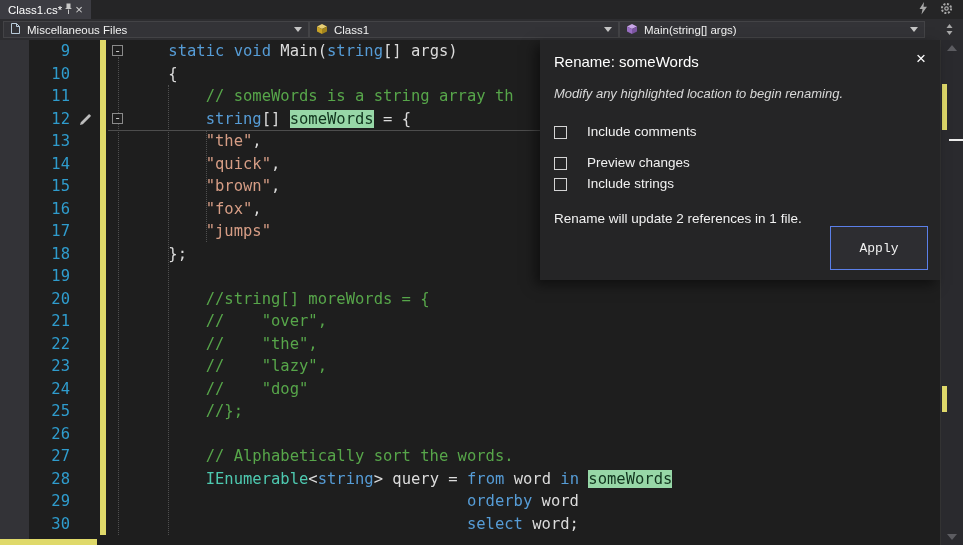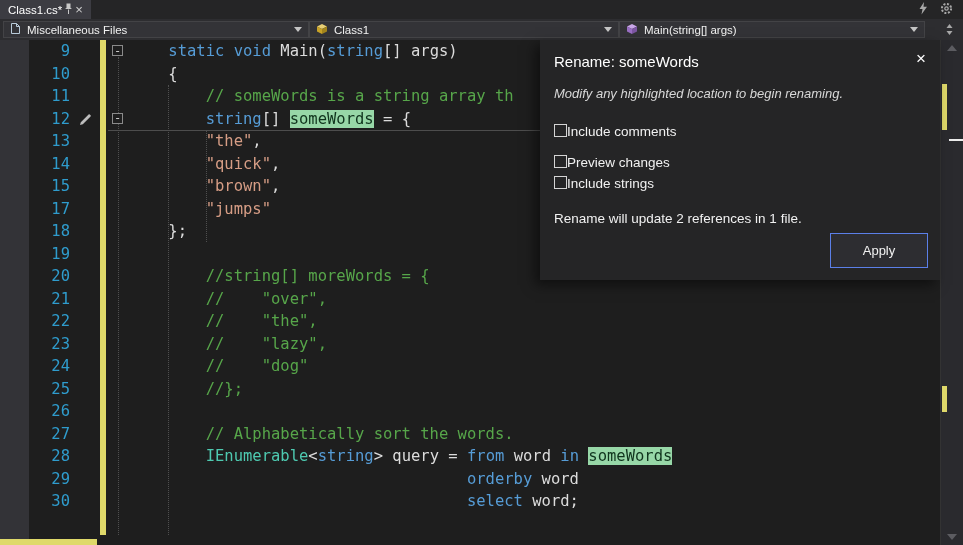--- a/index.html
+++ b/index.html
@@ -52,26 +52,26 @@
   .sb-arrow{position:absolute;left:6px;width:0;height:0;border-left:5px solid transparent;border-right:5px solid transparent}
   .sb-arrow.up{top:5px;border-bottom:6px solid #5c5c61}
   .sb-arrow.down{bottom:5px;border-top:6px solid #5c5c61}
 
   
   .dialog{position:absolute;left:540px;top:40px;width:400px;height:240px;background:#252526;z-index:10;
           box-shadow:-5px 5px 12px rgba(0,0,0,.5);padding:13px 12px 12px 14px;display:flex;flex-direction:column;color:#f1f1f1}
   .dlg-title{font-size:15px;font-weight:normal;color:#ffffff}
   .dlg-close{position:absolute;top:10px;right:14px;font-size:17px;color:#ffffff;line-height:1}
   .dlg-sub{font-style:italic;font-size:13px;color:#d8d8d8;margin-top:16px}
-  .cbrow{display:flex;align-items:flex-start;gap:0;font-size:13.5px}
+  .cbrow{display:flex;align-items:flex-end;gap:20px;font-size:13.5px}
   .cb1{margin-top:23px}.cb2{margin-top:6px}.cb3{margin-top:16px}
   .cb{width:13px;height:13px;border:1px solid #d4d4d4;background:#252526;flex:none}
   .dlg-info{font-size:13.5px;margin-top:20px}
   .dlg-actions{margin-top:auto;display:flex;justify-content:flex-end}
-  .apply{width:98px;height:35px;background:#2d2d31;border:1px solid #5b7fe8;color:#f1f1f1;font-size:13px;font-family:Liberation Sans, sans-serif}
+  .apply{width:98px;height:44px;background:#2d2d31;border:1px solid #5b7fe8;color:#f1f1f1;font-size:13px;font-family:Liberation Mono, monospace}
 </style>
 </head>
 <body>
 
 <div id="app">
 
   <div class="tabbar">
     <div class="tab">
       <span>Class1.cs*</span>
       <span>
@@ -147,20 +147,21 @@
     <div class="code-lines">
         <div class="crow"><span class="c-bp"></span><span class="c-num">9</span><span class="c-gap"></span><span class="c-bar"></span><span class="c-out"><span class="fold">-</span></span><span class="c-code"><span class="tk-pl">    </span><span class="tk-kw">static</span><span class="tk-pl"> </span><span class="tk-kw">void</span><span class="tk-pl"> Main(</span><span class="tk-kw">string</span><span class="tk-pl">[] args)</span></span></div>
         <div class="crow"><span class="c-bp"></span><span class="c-num">10</span><span class="c-gap"></span><span class="c-bar"></span><span class="c-out"></span><span class="c-code"><span class="tk-pl">    {</span></span></div>
         <div class="crow"><span class="c-bp"></span><span class="c-num">11</span><span class="c-gap"></span><span class="c-bar"></span><span class="c-out"></span><span class="c-code"><span class="tk-pl">        </span><span class="tk-cm">// someWords is a string array th</span></span></div>
         <div class="crow"><span class="c-bp"></span><span class="c-num">12</span><span class="c-gap"><svg width="13" height="13" viewBox="0 0 13 13">
               <path fill="#bdbdbd" d="M1 12 L1.8 9.2 L9.6 1.4 C9.9 1.1 10.4 1.1 10.7 1.4 L11.6 2.3 C11.9 2.6 11.9 3.1 11.6 3.4 L3.8 11.2 Z"></path>
             </svg></span><span class="c-bar"></span><span class="c-out"><span class="fold">-</span></span><span class="c-code"><span class="tk-pl">        </span><span class="tk-kw">string</span><span class="tk-pl">[] </span><span class="tk-hl">someWords</span><span class="tk-pl"> = {</span></span></div>
         <div class="crow"><span class="c-bp"></span><span class="c-num">13</span><span class="c-gap"></span><span class="c-bar"></span><span class="c-out"></span><span class="c-code"><span class="tk-pl">        </span><span class="tk-st">"the"</span><span class="tk-pl">,</span></span></div>
         <div class="crow"><span class="c-bp"></span><span class="c-num">14</span><span class="c-gap"></span><span class="c-bar"></span><span class="c-out"></span><span class="c-code"><span class="tk-pl">        </span><span class="tk-st">"quick"</span><span class="tk-pl">,</span></span></div>
         <div class="crow"><span class="c-bp"></span><span class="c-num">15</span><span class="c-gap"></span><span class="c-bar"></span><span class="c-out"></span><span class="c-code"><span class="tk-pl">        </span><span class="tk-st">"brown"</span><span class="tk-pl">,</span></span></div>
+        <div class="crow"><span class="c-bp"></span><span class="c-num">16</span><span class="c-gap"></span><span class="c-bar"></span><span class="c-out"></span><span class="c-code"><span class="tk-pl">        </span><span class="tk-st">"fox"</span><span class="tk-pl">,</span></span></div>
         <div class="crow"><span class="c-bp"></span><span class="c-num">17</span><span class="c-gap"></span><span class="c-bar"></span><span class="c-out"></span><span class="c-code"><span class="tk-pl">        </span><span class="tk-st">"jumps"</span></span></div>
         <div class="crow"><span class="c-bp"></span><span class="c-num">18</span><span class="c-gap"></span><span class="c-bar"></span><span class="c-out"></span><span class="c-code"><span class="tk-pl">    };</span></span></div>
         <div class="crow"><span class="c-bp"></span><span class="c-num">19</span><span class="c-gap"></span><span class="c-bar"></span><span class="c-out"></span><span class="c-code"></span></div>
         <div class="crow"><span class="c-bp"></span><span class="c-num">20</span><span class="c-gap"></span><span class="c-bar"></span><span class="c-out"></span><span class="c-code"><span class="tk-pl">        </span><span class="tk-cm">//string[] moreWords = {</span></span></div>
         <div class="crow"><span class="c-bp"></span><span class="c-num">21</span><span class="c-gap"></span><span class="c-bar"></span><span class="c-out"></span><span class="c-code"><span class="tk-pl">        </span><span class="tk-cm">//    "over",</span></span></div>
         <div class="crow"><span class="c-bp"></span><span class="c-num">22</span><span class="c-gap"></span><span class="c-bar"></span><span class="c-out"></span><span class="c-code"><span class="tk-pl">        </span><span class="tk-cm">//    "the",</span></span></div>
         <div class="crow"><span class="c-bp"></span><span class="c-num">23</span><span class="c-gap"></span><span class="c-bar"></span><span class="c-out"></span><span class="c-code"><span class="tk-pl">        </span><span class="tk-cm">//    "lazy",</span></span></div>
         <div class="crow"><span class="c-bp"></span><span class="c-num">24</span><span class="c-gap"></span><span class="c-bar"></span><span class="c-out"></span><span class="c-code"><span class="tk-pl">        </span><span class="tk-cm">//    "dog"</span></span></div>
         <div class="crow"><span class="c-bp"></span><span class="c-num">25</span><span class="c-gap"></span><span class="c-bar"></span><span class="c-out"></span><span class="c-code"><span class="tk-pl">        </span><span class="tk-cm">//};</span></span></div>
         <div class="crow"><span class="c-bp"></span><span class="c-num">26</span><span class="c-gap"></span><span class="c-bar"></span><span class="c-out"></span><span class="c-code"></span></div>

